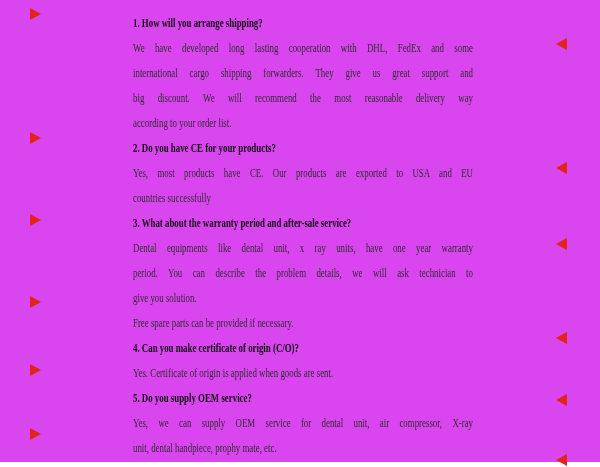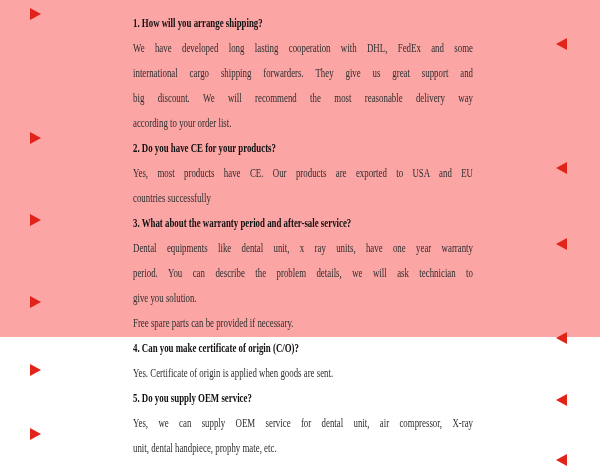--- a/index.html
+++ b/index.html
@@ -4,22 +4,22 @@
 <style>
   html, body { margin: 0; padding: 0; }
   body {
     width: 600px; height: 467px;
     background: #ffffff;
     font-family: "Liberation Serif", "DejaVu Serif", serif;
     overflow: hidden;
   }
   .canvas {
     position: relative;
-    width: 600px; height: 337px;
-    background: #fca5a5;
+    width: 600px; height: 462px;
+    background: #d946ef;
   }
   
   .textcol {
     position: absolute;
     left: 133px; top: 10px;
     width: 500px;
     transform: scaleX(0.68);
     transform-origin: 0 0;
   }
   .line {

